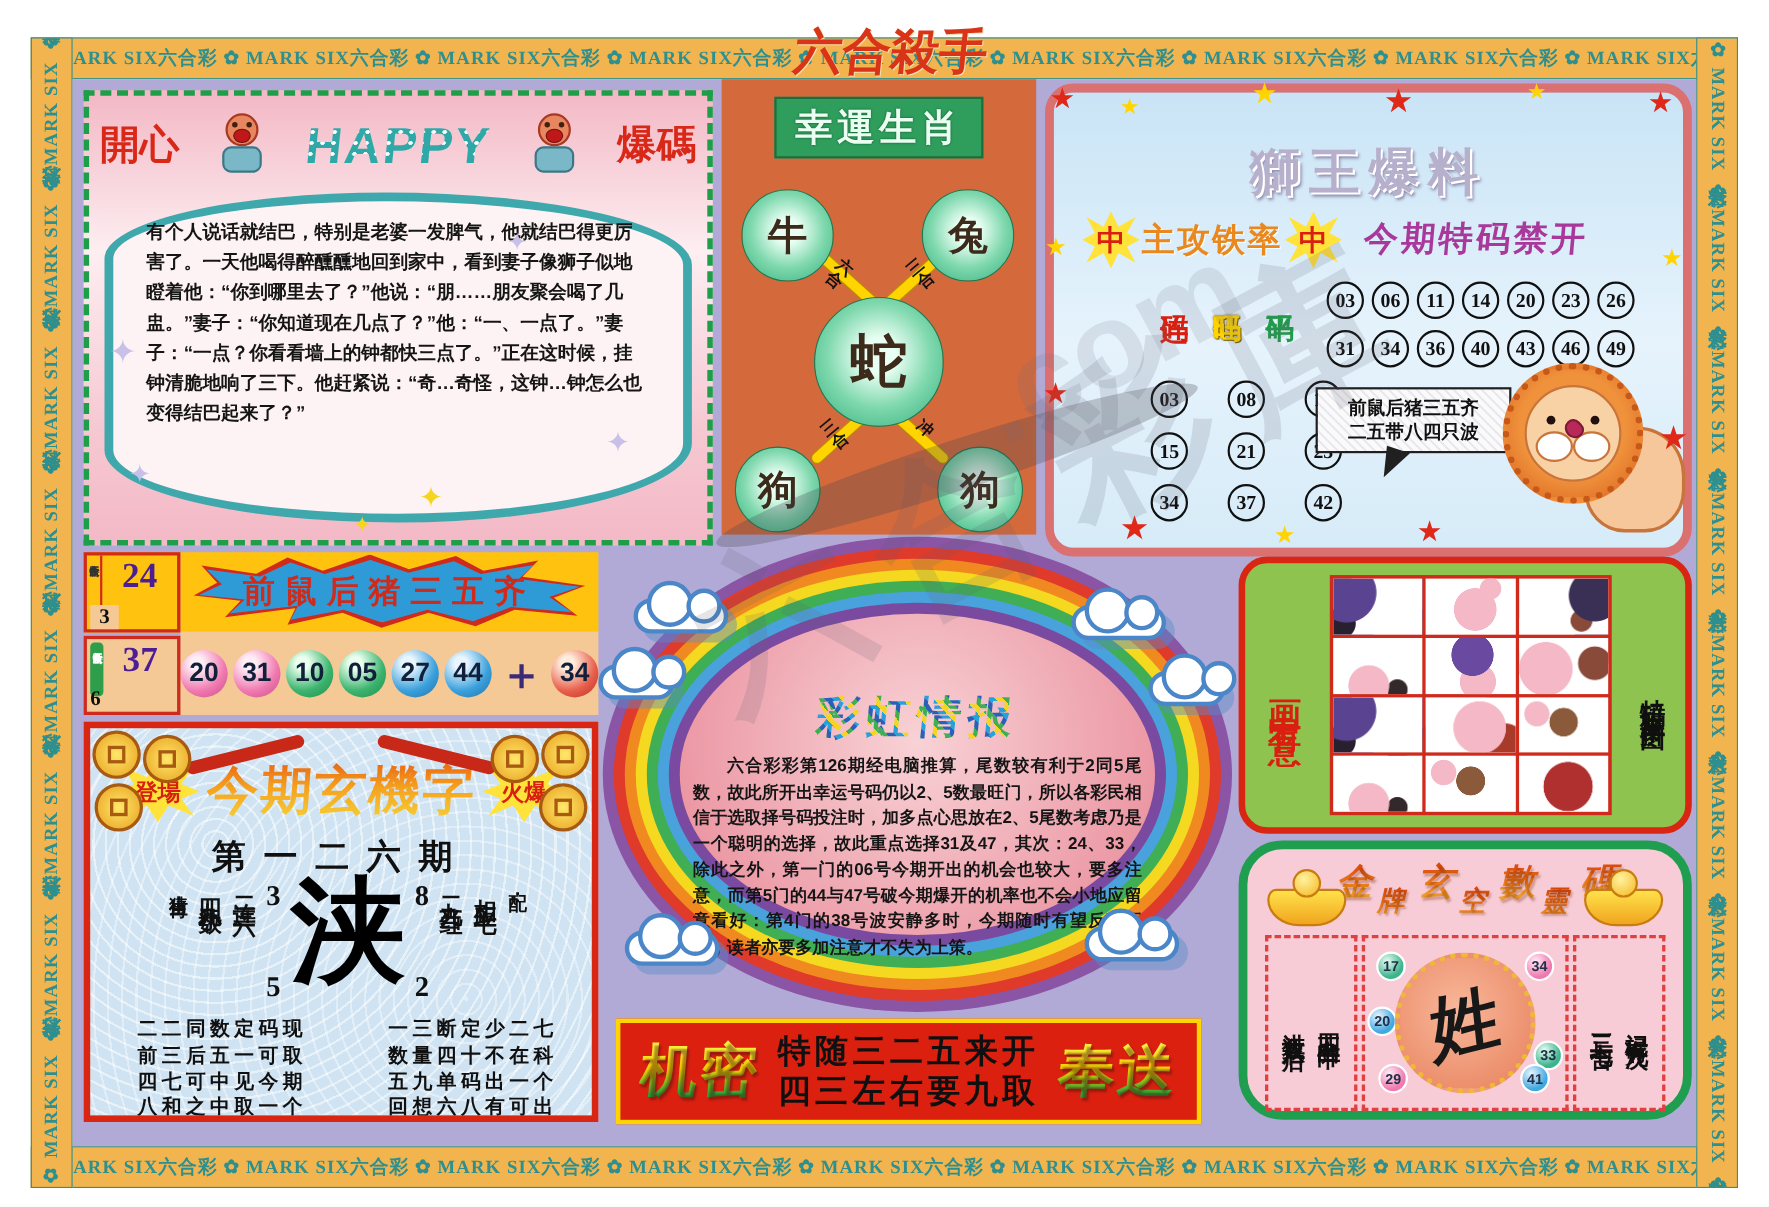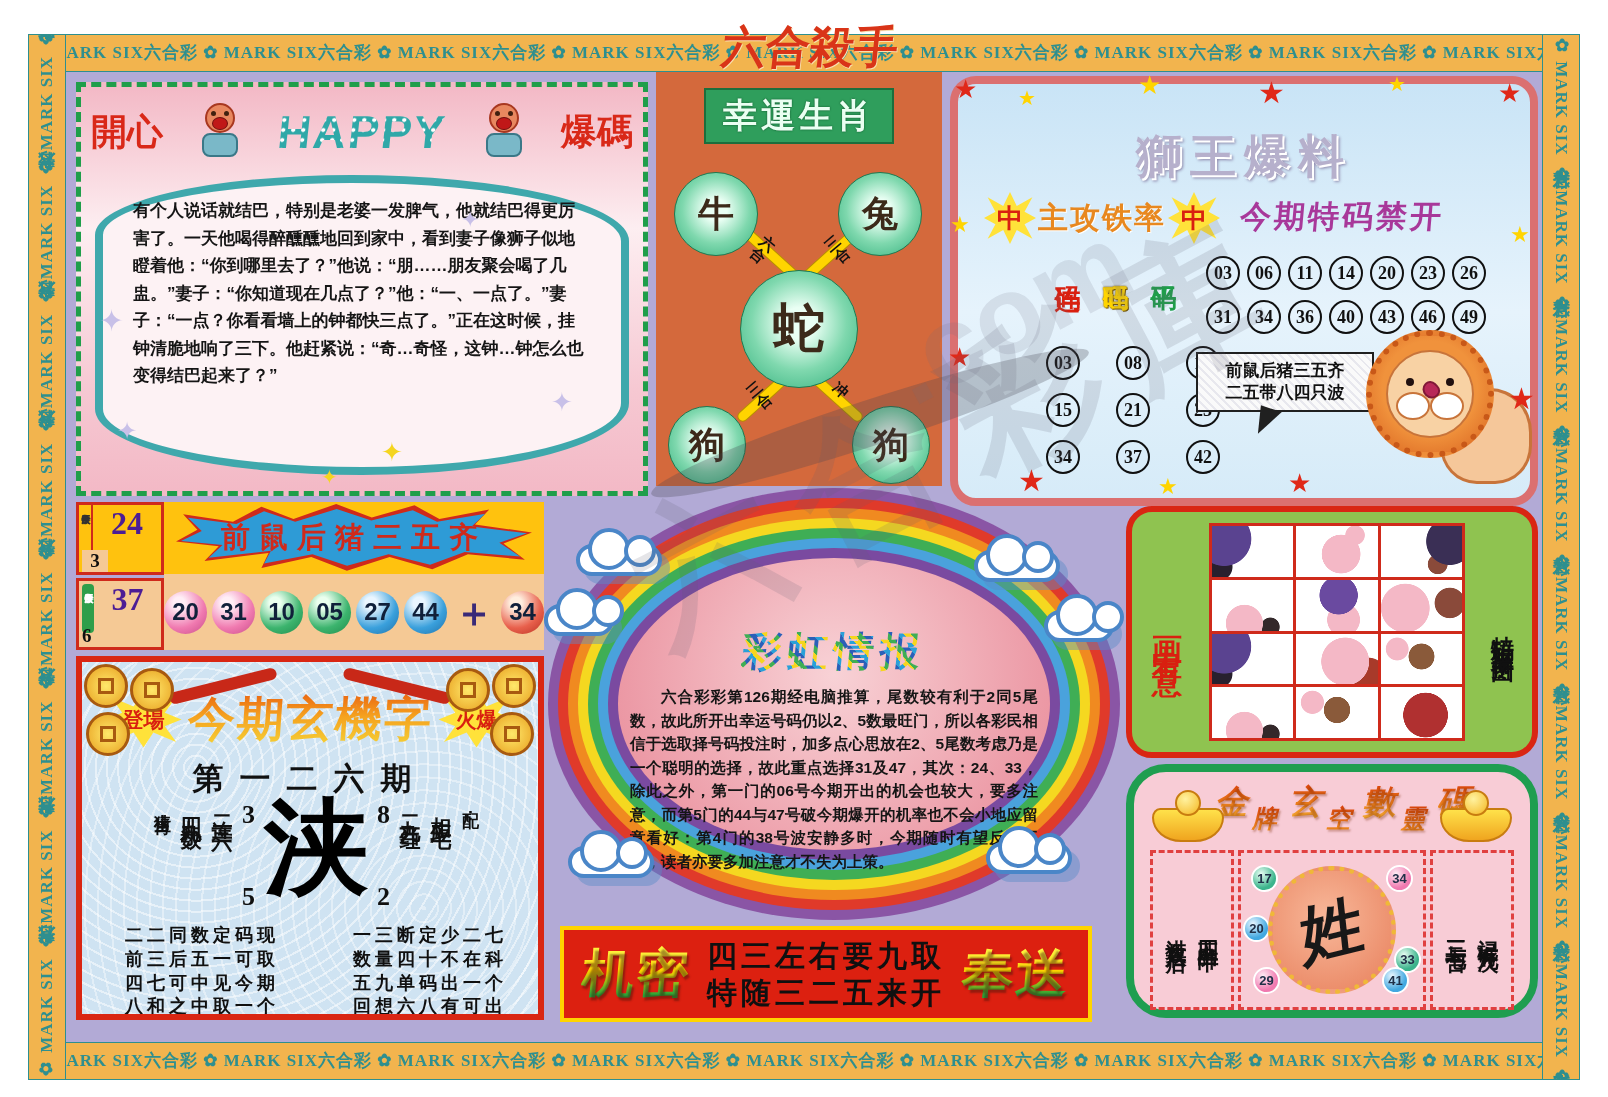--- a/index.html
+++ b/index.html
@@ -530,22 +530,22 @@
     <div class="cloud" style="left:-4px;top:116px;width:70px;"></div>
     <div class="cloud" style="right:60px;top:62px;"></div>
     <div class="cloud" style="right:6px;top:122px;width:70px;"></div>
     <div class="cloud" style="left:20px;bottom:42px;"></div>
     <div class="cloud" style="right:48px;bottom:46px;"></div>
   </div>
 
   <div id="secret" class="panel">
     <span class="grad-zh">机密</span>
     <span id="secret-lines">
+      <span style="display:block;">特随三二五来开</span>
       <span style="display:block;">四三左右要九取</span>
-      <span style="display:block;">特随三二五来开</span>
     </span>
     <span class="grad-zh">奉送</span>
   </div>
 
   <div id="puzzle" class="panel">
     <span id="puzzle-left">画中有意</span>
     <div id="puzzle-grid">
       <div class="pz pzA"></div>
       <div class="pz pzB"></div>
       <div class="pz pzC"></div>

